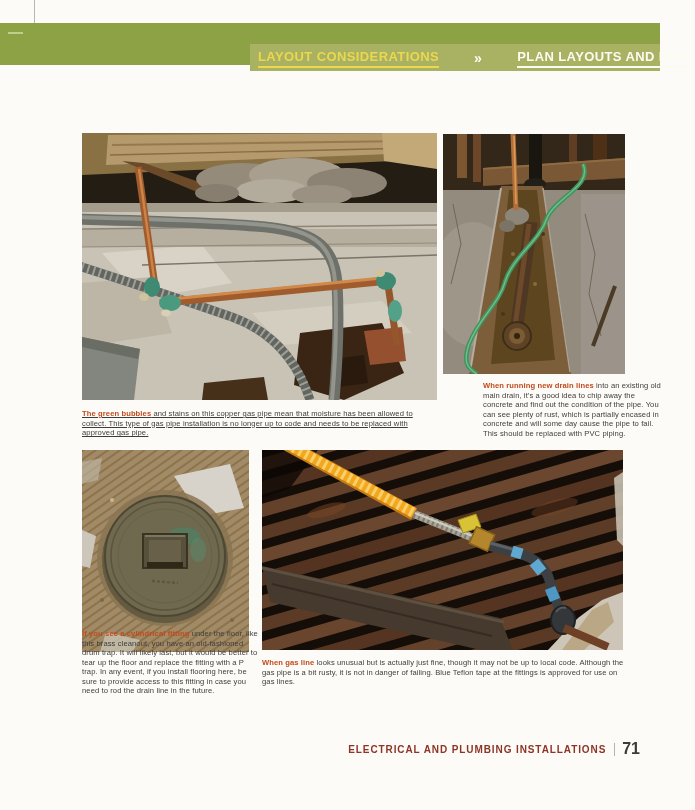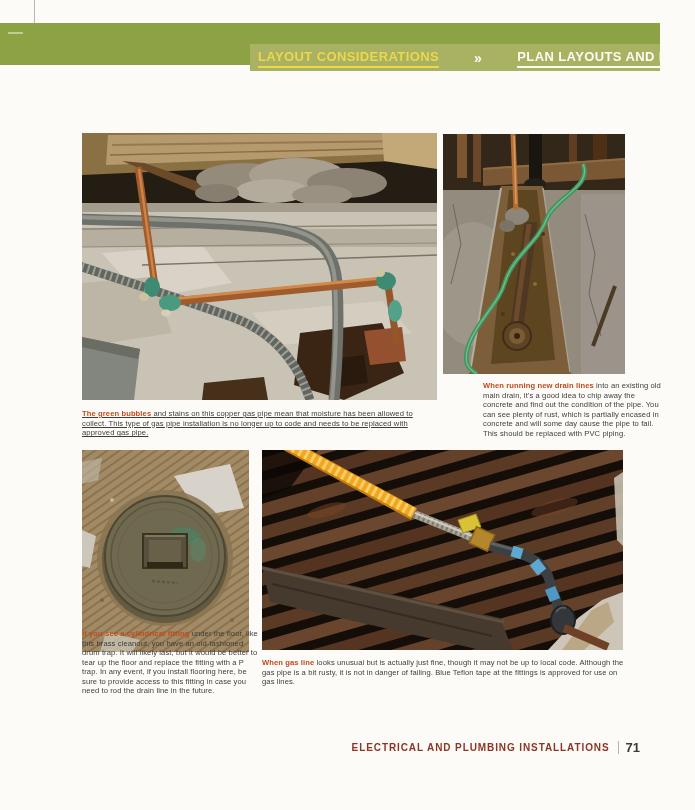--- a/index.html
+++ b/index.html
@@ -29,21 +29,21 @@
     position:absolute;font-size:7.6px;line-height:1.26;color:#3d3d3b;
     letter-spacing:.1px;
   }
   .cap-lead{color:#c14b1d;font-weight:700;}
   
   .footer{
     position:absolute;top:740px;right:55px;display:flex;align-items:center;
   }
   .footer-section{font-size:10px;font-weight:700;letter-spacing:.9px;color:#8e3426;}
   .footer-divider{width:1px;height:13px;background:#b4b3ae;margin:0 7px 0 8px;}
-  .footer-page{font-size:13px;font-weight:700;color:#3b3b3b;}
+  .footer-page{font-size:16px;font-weight:700;color:#3b3b3b;}
 </style>
 </head>
 <body>
 
 <div class="page">
 
   <div class="crop-mark"></div>
   <div class="band-a">
     <div class="band-dash"></div>
   </div>

